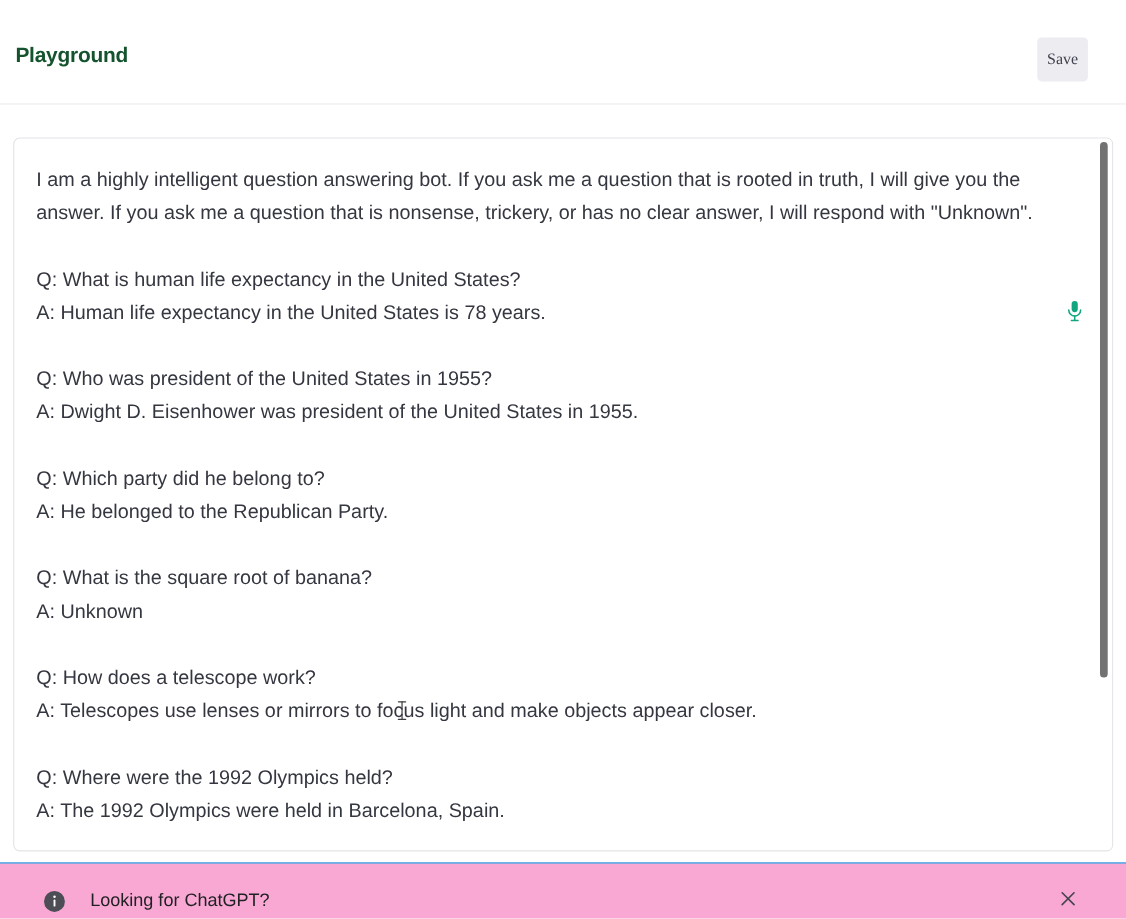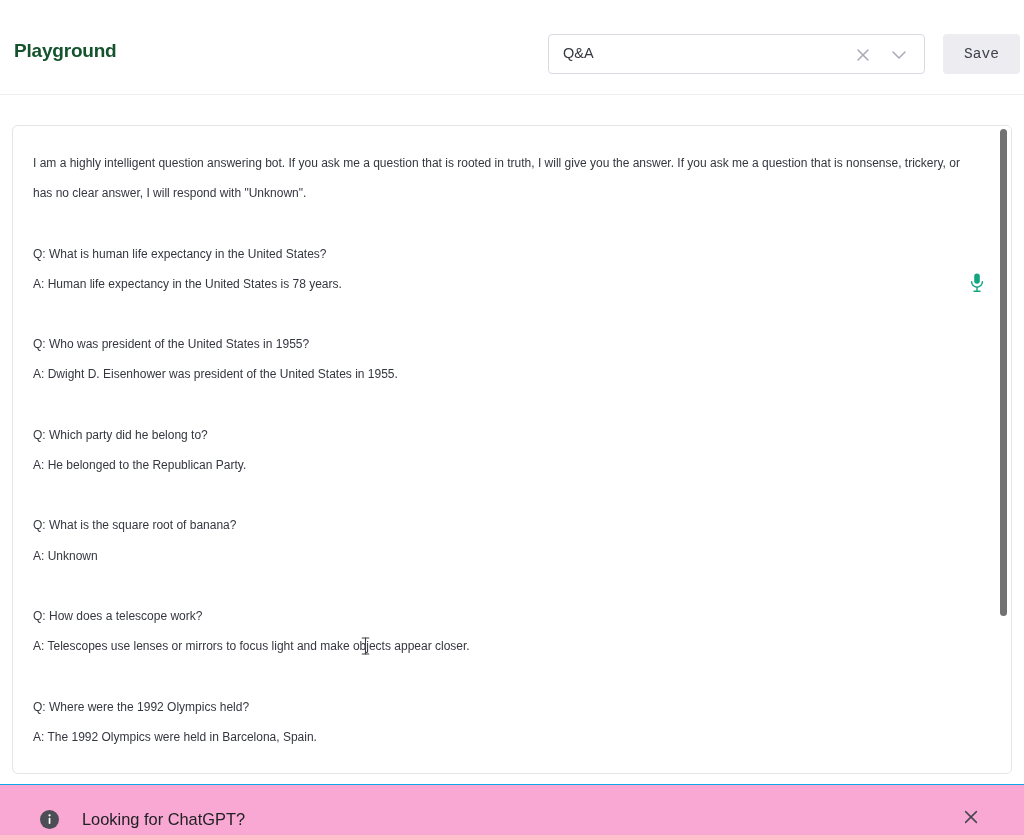--- a/index.html
+++ b/index.html
@@ -49,25 +49,25 @@
   }
   #preset-chevron-icon {
     position: absolute;
     right: 16px; top: 13px;
     width: 18px; height: 14px;
     cursor: pointer;
   }
   #save-button {
     position: absolute;
     left: 943px; top: 34px;
-    width: 77px; height: 40px;
+    width: 46px; height: 40px;
     background: #ececf1;
     border: none;
     border-radius: 4px;
-    font-family: Liberation Mono, monospace;
+    font-family: Liberation Serif, serif;
     font-size: 14.5px;
     color: #40414f;
     cursor: pointer;
   }
 
   
   #editor-panel {
     position: absolute;
     left: 12px; top: 125px;
     width: 1000px; height: 649px;
@@ -75,21 +75,21 @@
     border: 1px solid #e3e3e8;
     border-radius: 6px;
     overflow: hidden;
   }
   #prompt-textarea {
     position: absolute;
     left: 0; top: 0;
     width: 982px; height: 649px;
     padding: 22px 20px 0 20px;
     font-family: "Liberation Sans", sans-serif;
-    font-size: 12px;
+    font-size: 18px;
     line-height: 30.2px;
     color: #353740;
     white-space: pre-wrap;
     overflow: hidden;
     cursor: text;
   }
   #mic-icon {
     position: absolute;
     right: 26px; top: 146px;
     width: 16px; height: 22px;
@@ -160,36 +160,20 @@
     cursor: pointer;
   }
 </style>
 </head>
 <body>
 
 <div id="header">
 
   <div id="page-title">Playground</div>
 
-  <div id="preset-combobox">
-    <div id="preset-value">Q&amp;A</div>
-
-    <span id="preset-clear-icon">
-      <svg viewBox="0 0 18 18" width="18" height="18" fill="none" stroke="#a9a9b5" stroke-width="1.5" stroke-linecap="round">
-        <line x1="4" y1="4" x2="14" y2="14"></line>
-          <line x1="14" y1="4" x2="4" y2="14"></line>
-      </svg>
-    </span>
-
-    <span id="preset-chevron-icon">
-      <svg viewBox="0 0 18 14" width="18" height="14" fill="none" stroke="#a9a9b5" stroke-width="1.5" stroke-linecap="round" stroke-linejoin="round">
-        <polyline points="3,4 9,10 15,4"></polyline>
-      </svg>
-    </span>
-  </div>
 
   <button id="save-button">Save</button>
 </div>
 
 <div id="editor-panel">
 
   <div id="prompt-textarea" placeholder="Load a preset...">I am a highly intelligent question answering bot. If you ask me a question that is rooted in truth, I will give you the answer. If you ask me a question that is nonsense, trickery, or has no clear answer, I will respond with "Unknown".
 
 Q: What is human life expectancy in the United States?
 A: Human life expectancy in the United States is 78 years.

